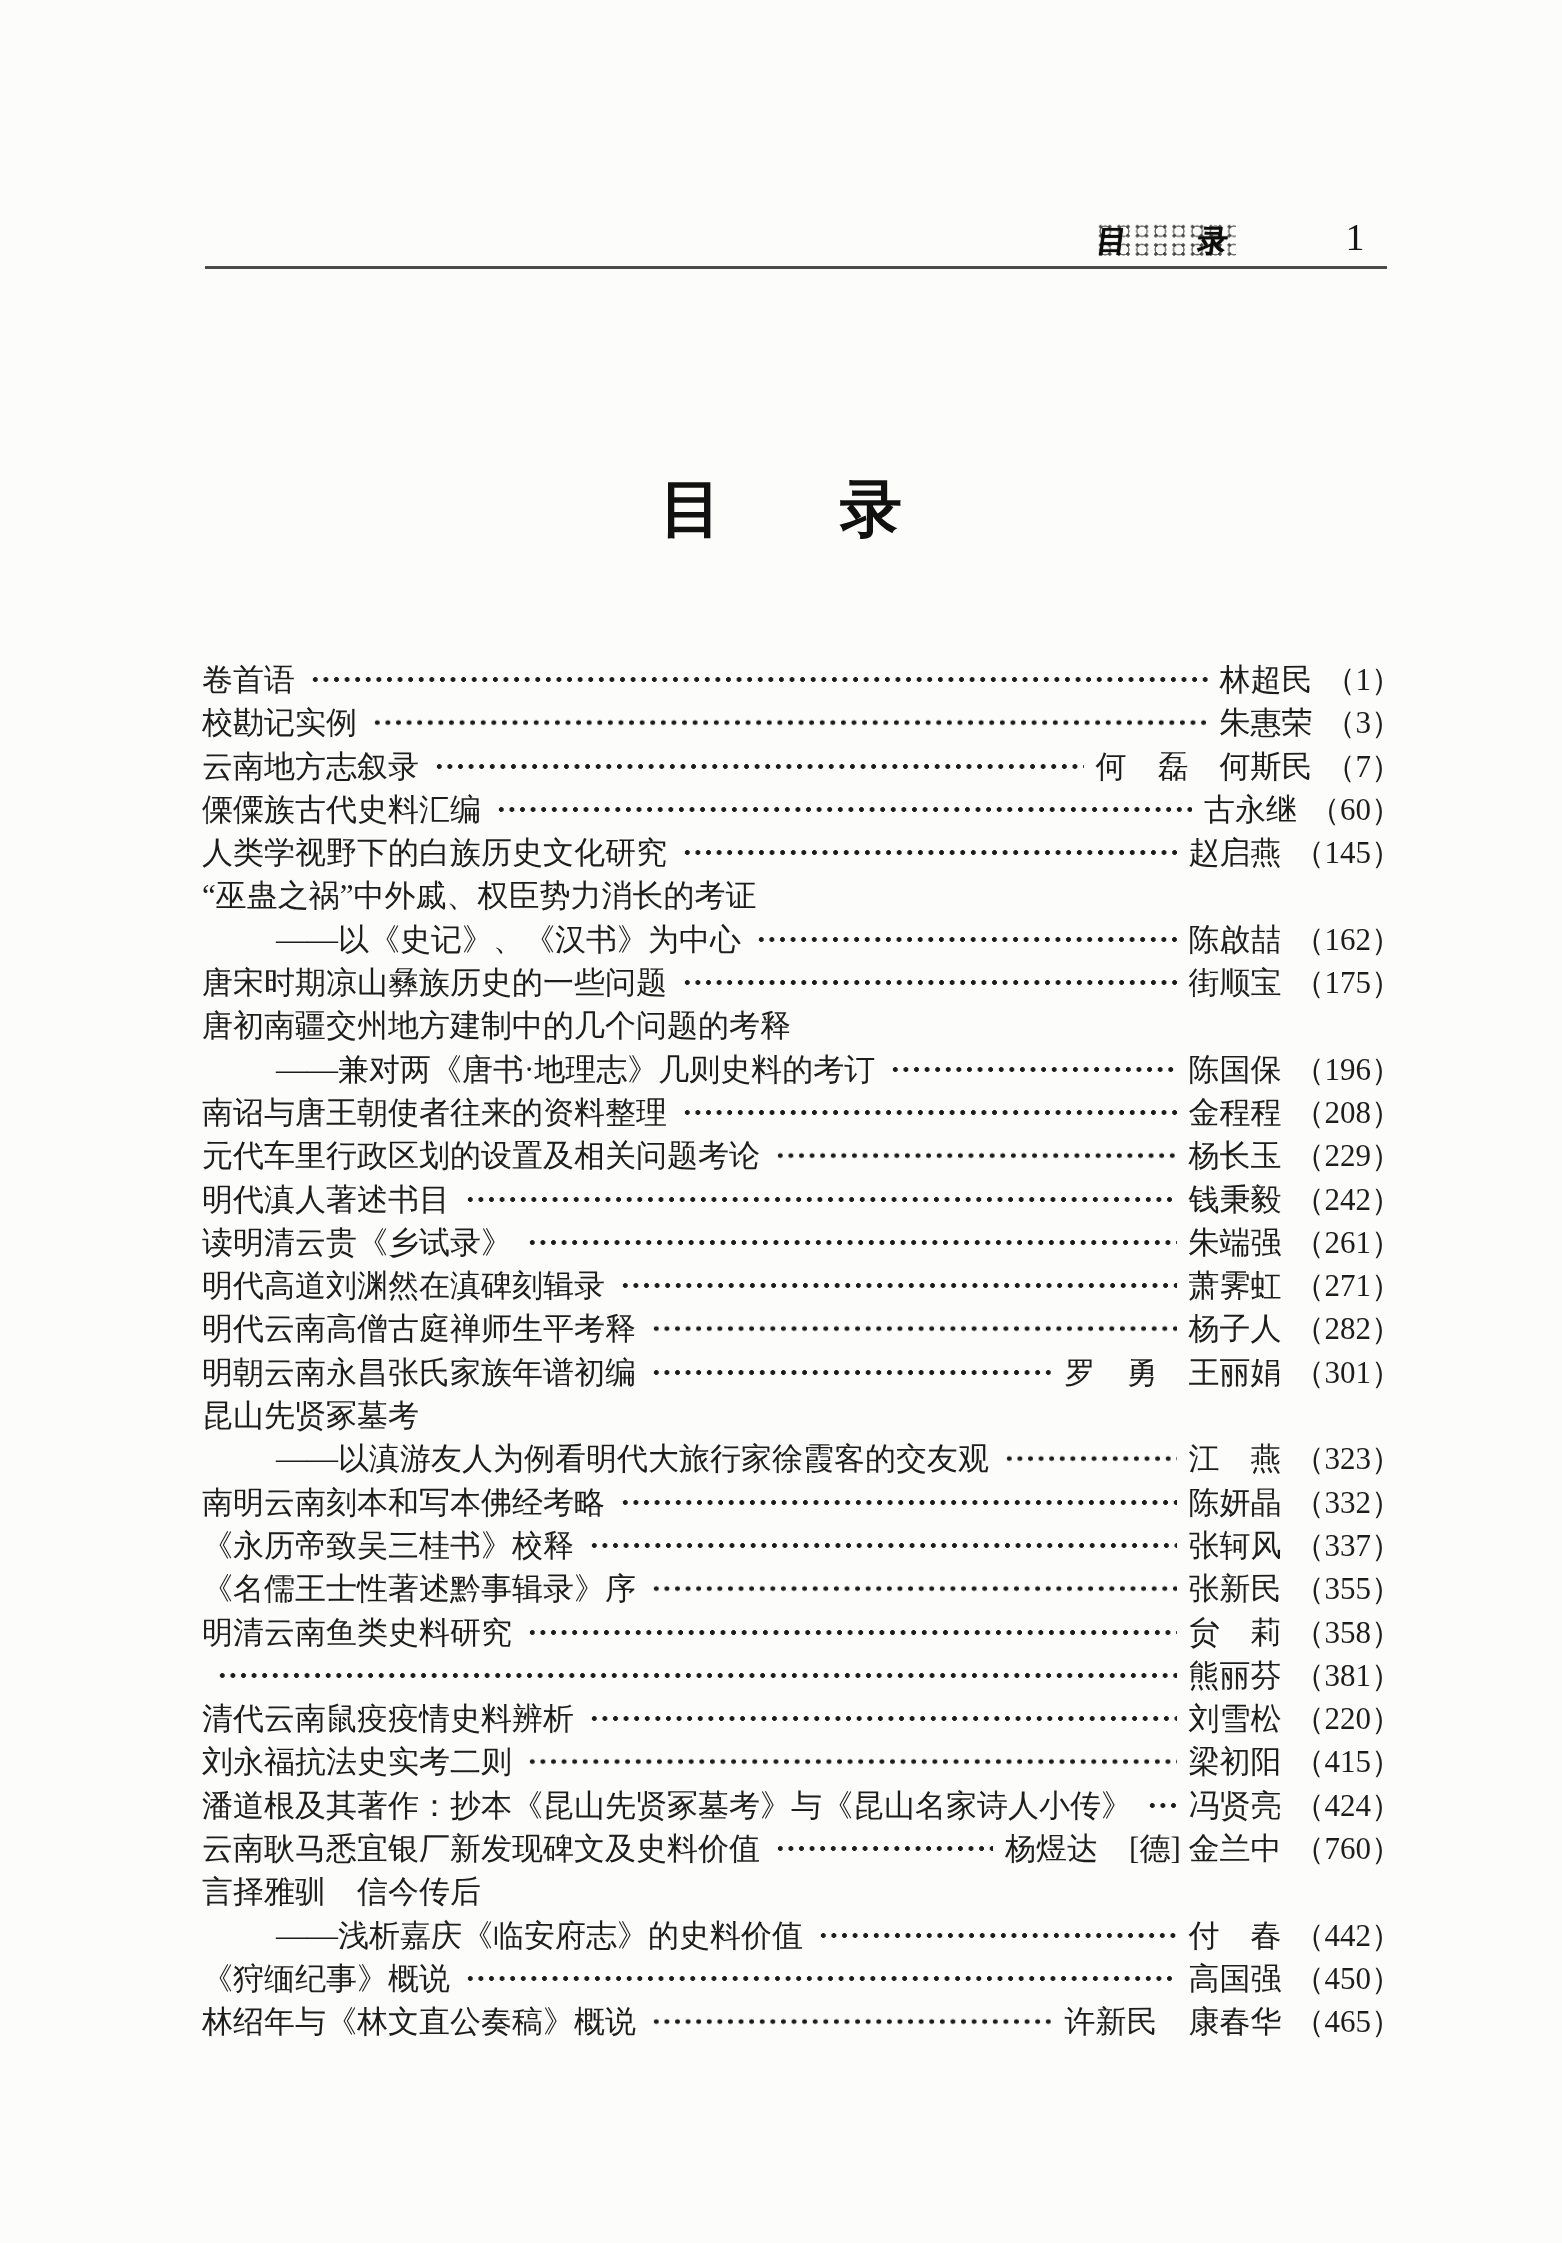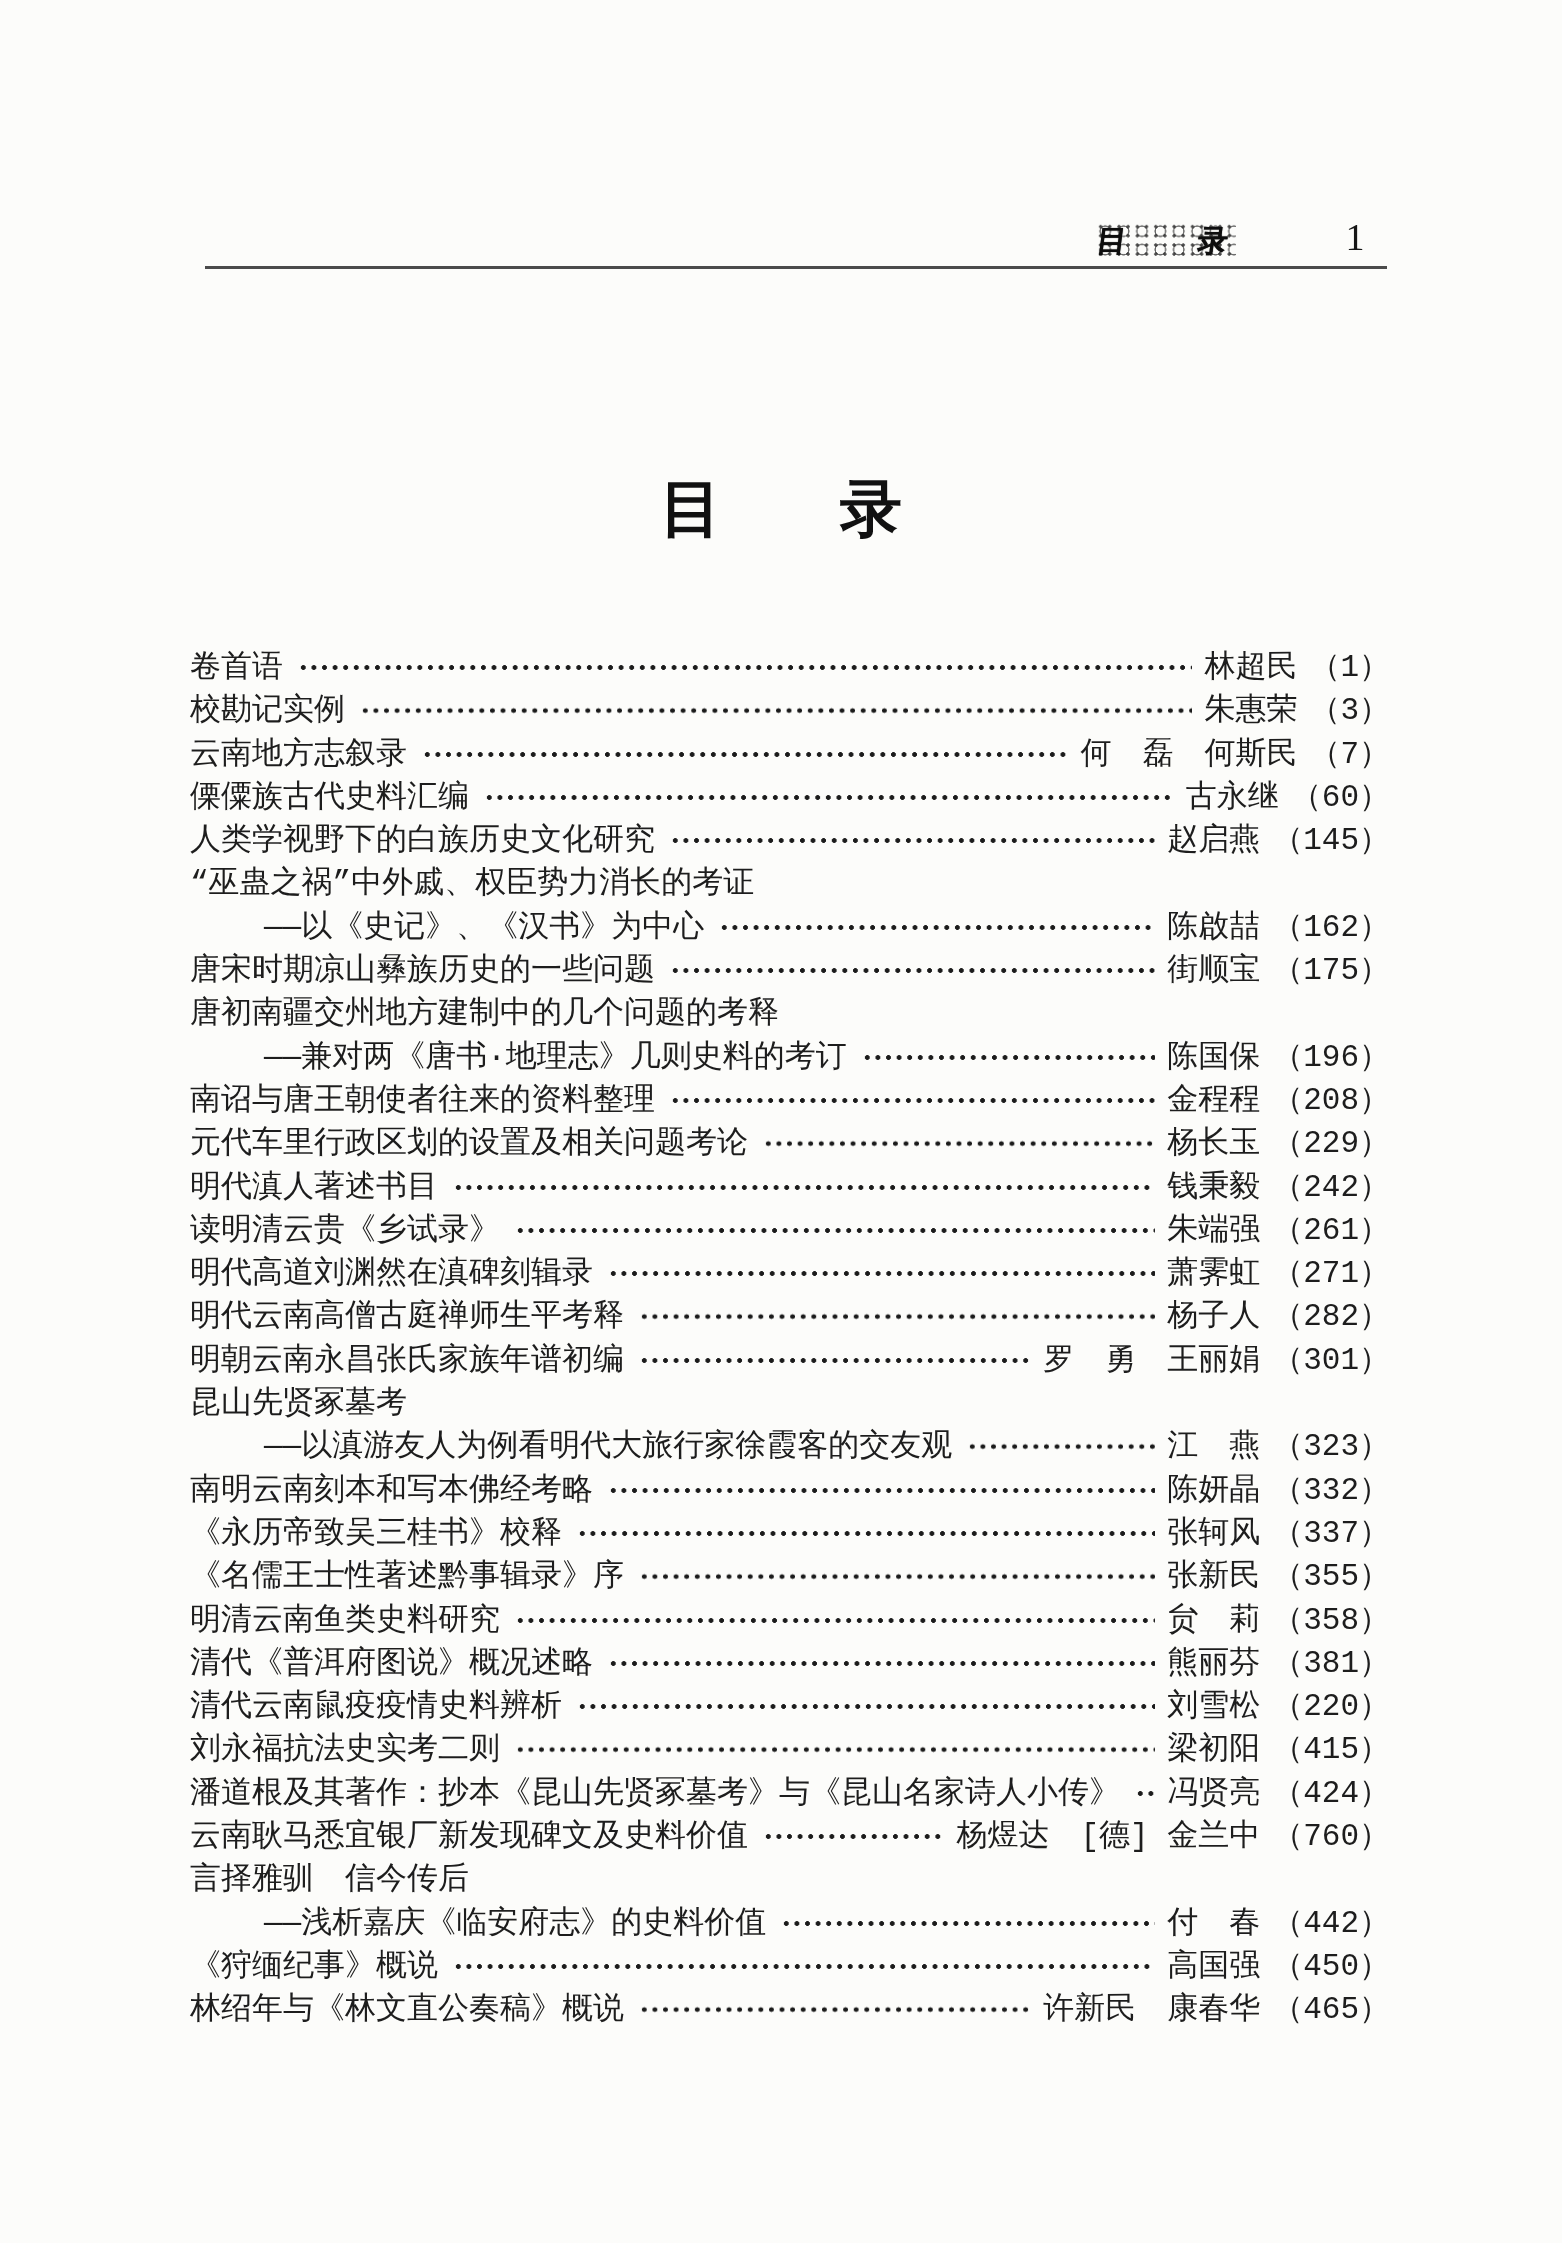--- a/index.html
+++ b/index.html
@@ -45,21 +45,21 @@
   .title{
     position:absolute;top:474px;left:0;width:100%;
     display:flex;justify-content:center;gap:118px;
     margin:0;font-size:62px;line-height:70px;font-weight:bold;color:#111;
     letter-spacing:0;
   }
 
   
   .toc{
     position:absolute;top:646px;left:190px;width:1200px;
-    margin:0;padding:0;list-style:none;font-family:Liberation Mono, monospace;
+    margin:12px;padding:0;list-style:none;
   }
   .row{
     display:flex;align-items:baseline;
     height:43.3px;
     font-size:31px;line-height:43.3px;
     white-space:nowrap;
   }
   .row.indent{padding-left:74px;}
   .row .t{flex:0 0 auto;}
   .leader{
@@ -221,21 +221,20 @@
       <span class="author">张新民</span>
       <span class="pg">（355）</span>
     </li>
       <li class="row">
       <span class="t">明清云南鱼类史料研究</span>
       <span class="leader"></span>
       <span class="author">贠　莉</span>
       <span class="pg">（358）</span>
     </li>
       <li class="row">
-      <span class="t">清代《普洱府图说》概况述略</span>
       <span class="leader"></span>
       <span class="author">熊丽芬</span>
       <span class="pg">（381）</span>
     </li>
       <li class="row">
       <span class="t">清代云南鼠疫疫情史料辨析</span>
       <span class="leader"></span>
       <span class="author">刘雪松</span>
       <span class="pg">（220）</span>
     </li>

